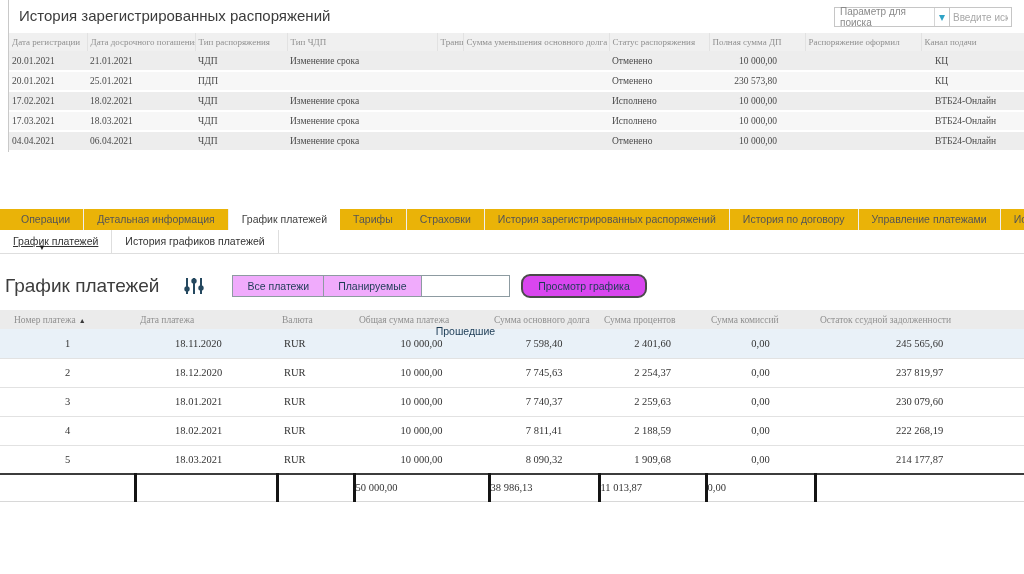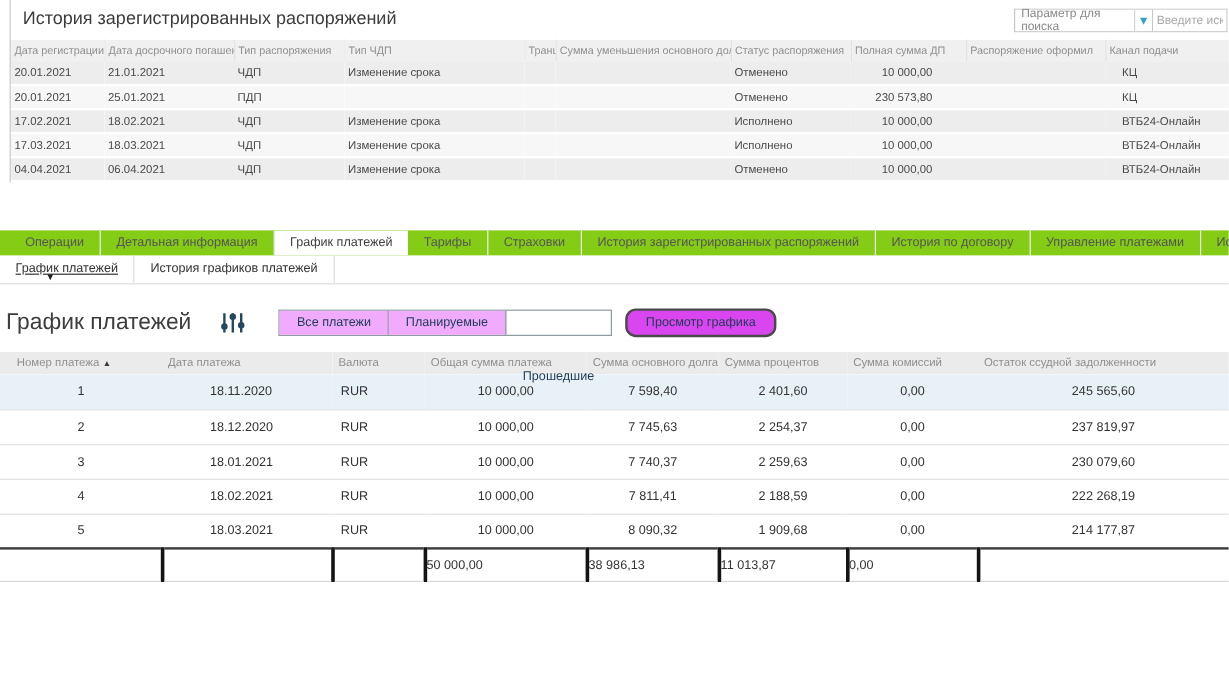--- a/index.html
+++ b/index.html
@@ -4,47 +4,47 @@
 <style>
   * { margin:0; padding:0; box-sizing:border-box; }
   html,body { width:1024px; height:574px; background:#fff; overflow:hidden;
               font-family:"Liberation Sans", sans-serif; }
 
   
   .orders-section { margin-left:8px; border-left:1px solid #c9c9c9; padding-top:5px; }
   .orders-header-bar { display:flex; justify-content:space-between; align-items:flex-start;
                        padding:2px 0 5px 10px; height:28px; }
   .orders-title { font-size:15px; font-weight:normal; color:#3c3c3c; }
-  .search-box { display:flex; margin-right:1px; overflow:hidden; }
+  .search-box { display:flex; margin-right:12px; overflow:hidden; }
   .search-select { width:116px; height:20px; border:1px solid #c6c6c6; background:#fff;
                    display:flex; align-items:center; justify-content:space-between;
                    font-size:10px; color:#8a8a8a; padding-left:5px; cursor:pointer; }
   .search-select .chev { color:#2fa3c6; font-size:12px; line-height:10px; padding:0 4px;
                          border-left:1px solid #d5d5d5; height:100%; display:flex; align-items:center; }
   .search-input { width:62px; height:20px; border:1px solid #c6c6c6; border-left:none;
                   font-size:10px; color:#555; padding:0 3px; outline:none;
                   font-family:"Liberation Sans", sans-serif; }
   .search-input::placeholder { color:#a8a8a8; }
 
-  table { border-collapse:collapse; table-layout:fixed; }
+  table { border-collapse:collapse; table-layout:fixed;font-family:Liberation Serif, serif; }
   .orders-table { width:1016px; }
   .orders-table th { background:#f0f0f0; height:18px; font-weight:normal; font-size:9px;
                      color:#8f8f8f; text-align:left; padding:0 3px; white-space:nowrap;
                      overflow:hidden; border-right:1px solid #e2e2e2; }
   .orders-table th:last-child { border-right:none; }
   .orders-table td { height:20px; font-size:9.5px; color:#4a4a4a; padding:0 3px;
                      white-space:nowrap; overflow:hidden; border-bottom:2px solid #fff; }
   .orders-table tbody tr:nth-child(odd)  td { background:#ededed; }
   .orders-table tbody tr:nth-child(even) td { background:#f7f7f7; }
   .orders-table td:nth-child(8) { text-align:right; padding-right:28px; }
   .orders-table th:nth-child(8) { padding-right:28px; }
   .orders-table td:nth-child(10){ padding-left:14px; }
 
   
-  .tab-bar { margin-top:40px; height:21px; background:#84cc16; display:flex;
+  .tab-bar { margin-top:57px; height:21px; background:#eab308; display:flex;
              padding-left:8px; white-space:nowrap; overflow:hidden; }
   .tab { font-size:10.5px; color:#555; line-height:21px; padding:0 13px;
          border-right:1px solid #efefef; cursor:pointer; flex:none; }
   .tab.active { background:#fff; color:#3f3f3f; border-right:none; }
   .subtab-bar { height:24px; background:#fff; border-bottom:1px solid #dedede;
                 display:flex; padding-left:0; }
   .subtab { position:relative; font-size:10.5px; color:#333; line-height:23px;
             padding:0 13px; border-right:1px solid #dedede; cursor:pointer; }
   .subtab.active .subtab-label { text-decoration:underline; }
   .subtab-caret { position:absolute; left:38px; bottom:-6px; font-size:8px; color:#1d1d1d; }

